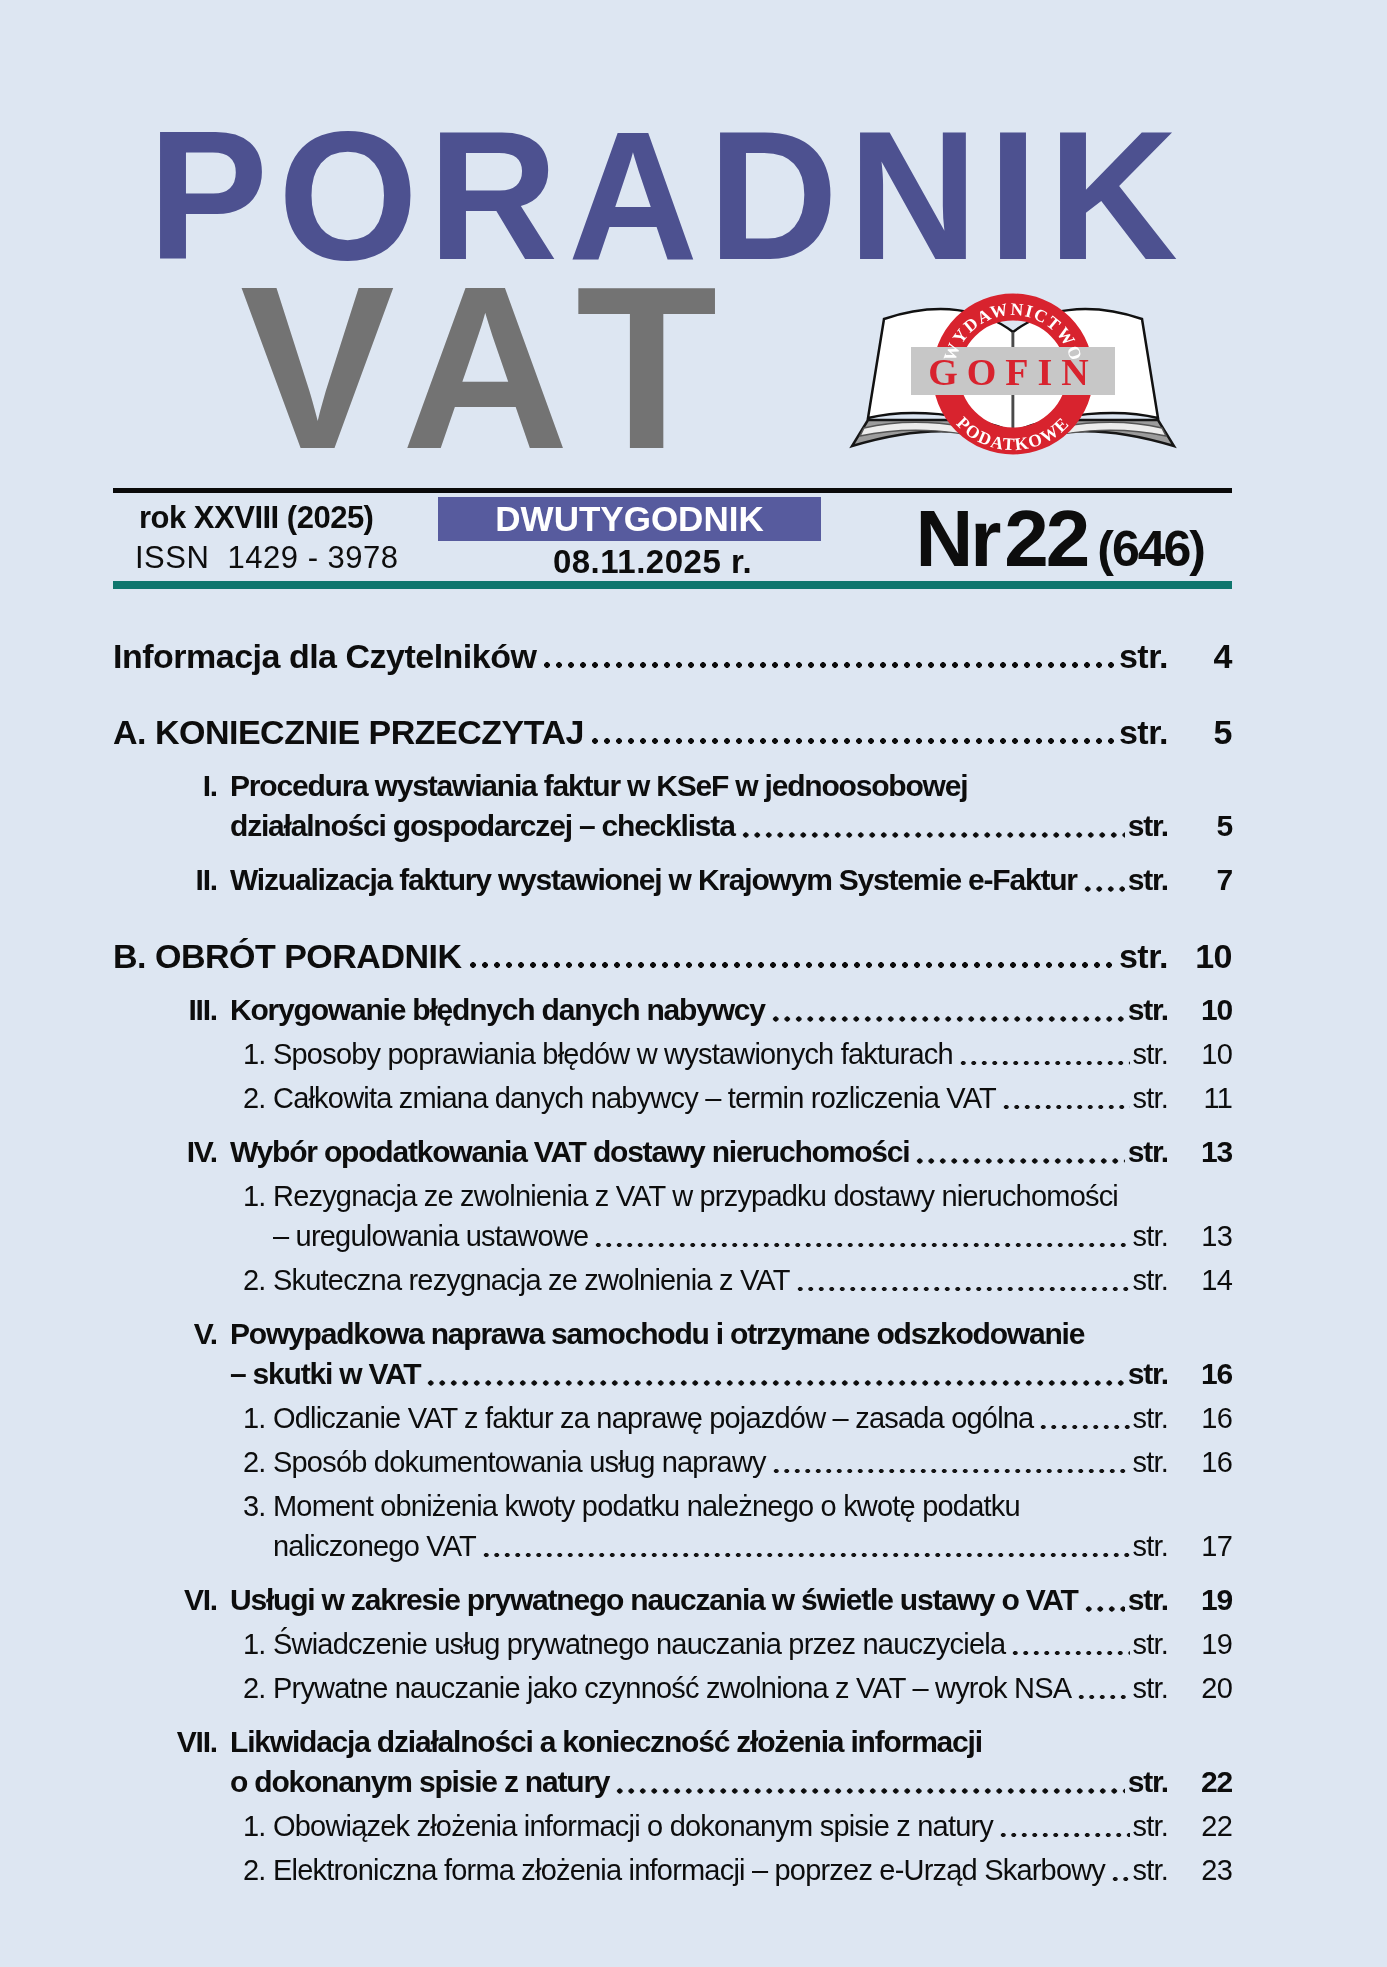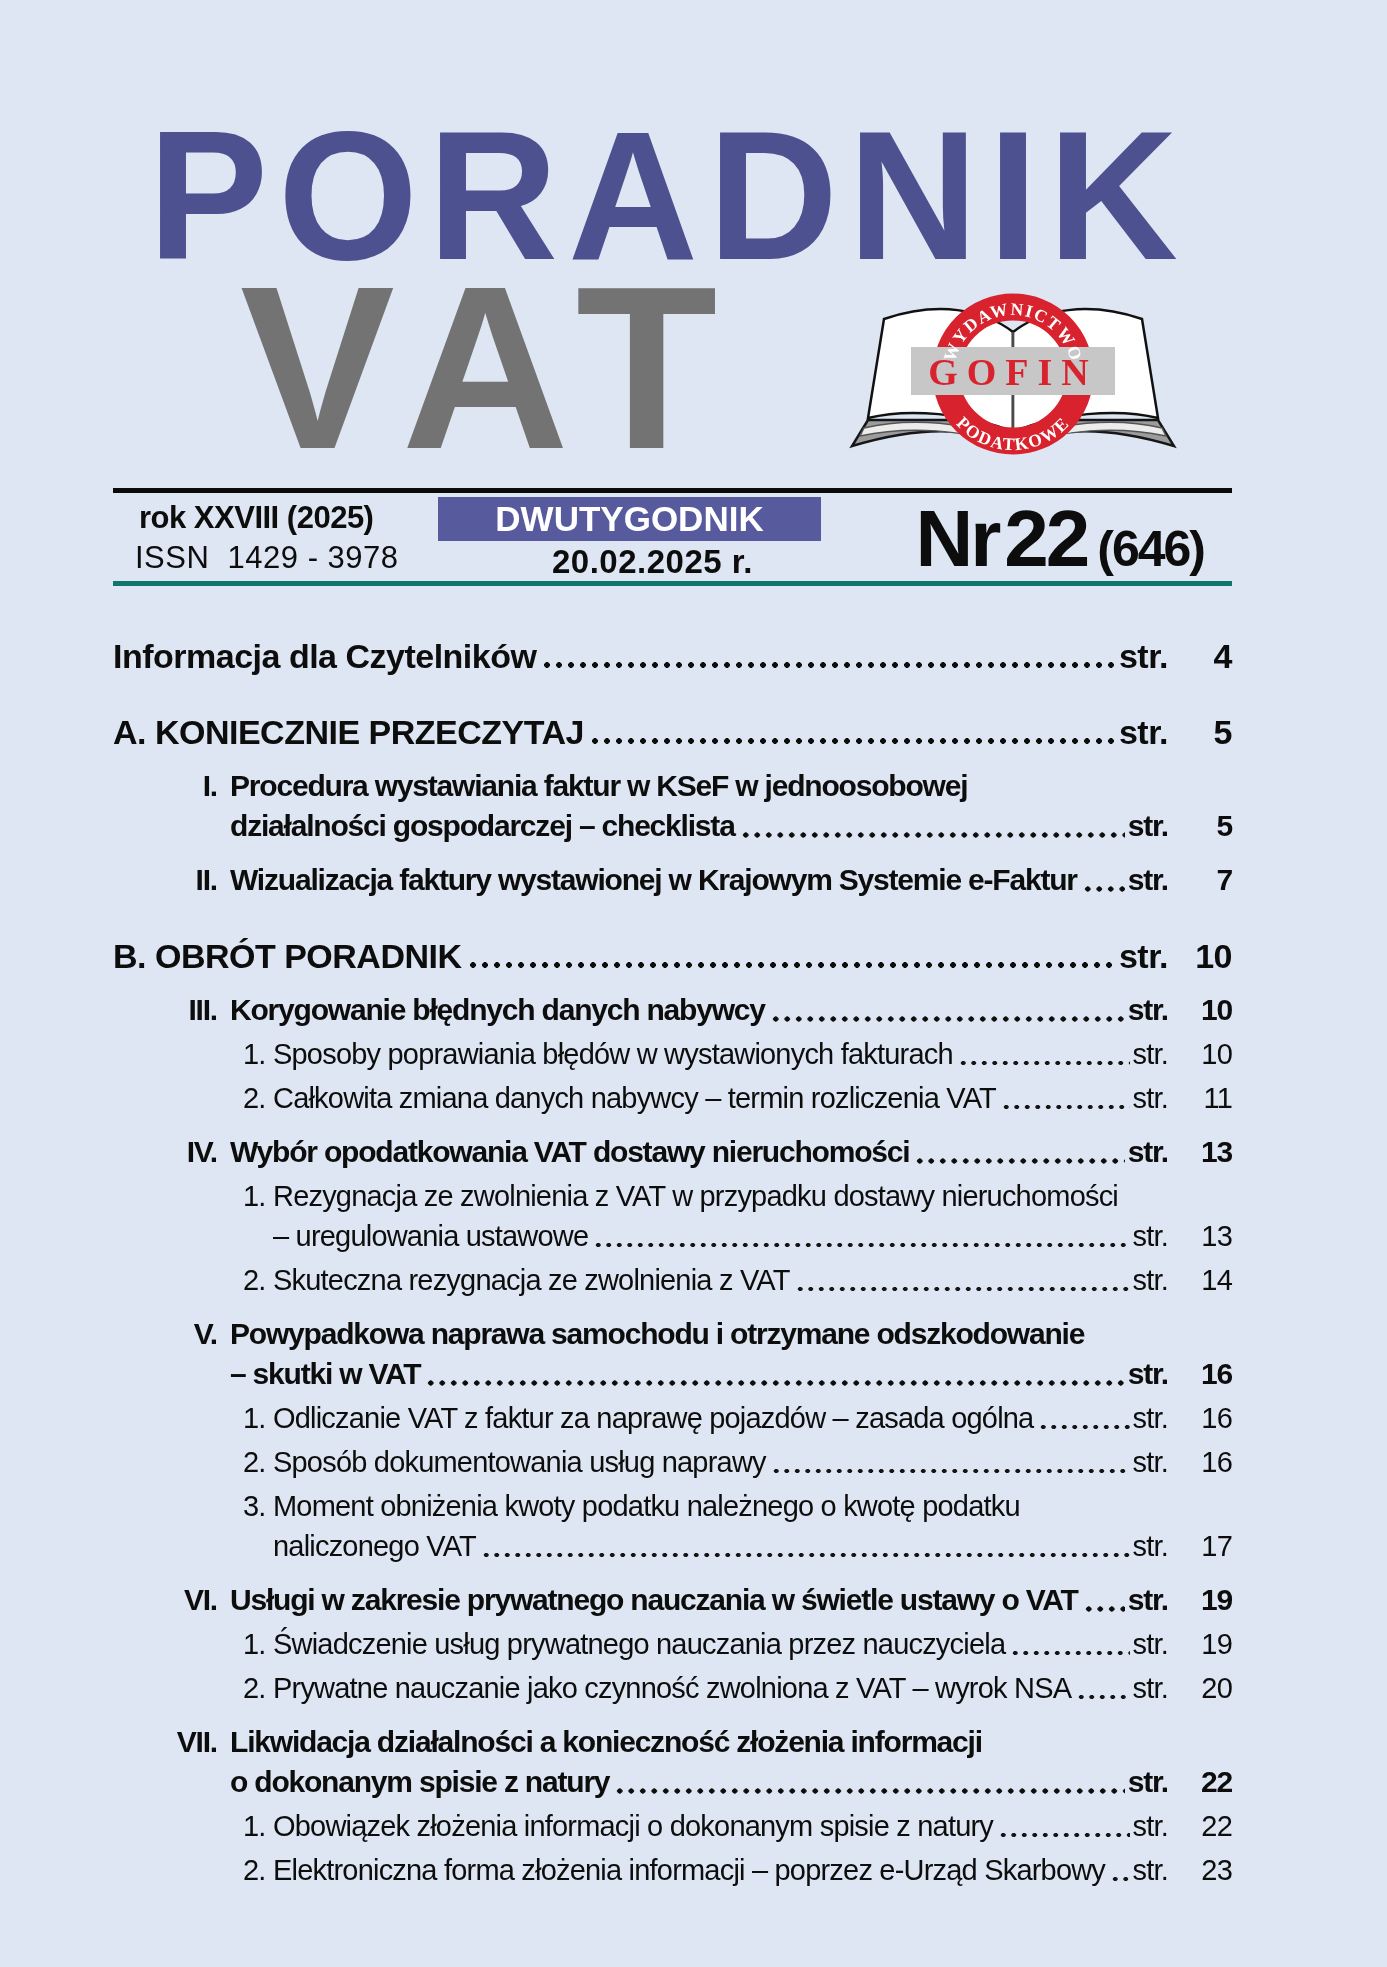--- a/index.html
+++ b/index.html
@@ -27,21 +27,21 @@
   .title-line2 {
     position:absolute; left:240px; top:252px;
     font-size:232px; line-height:1; font-weight:bold;
     letter-spacing:24px; color:#737373;
   }
   .logo { position:absolute; left:846px; top:286px; }
 
   
   .info-bar {
     position:absolute; top:488px; left:113px; width:1119px; height:88px;
-    border-top:5px solid #0a0a0a; border-bottom:5px solid #0f766e;
+    border-top:5px solid #0a0a0a; border-bottom:8px solid #0f766e;
   }
   .bar-year {
     position:absolute; left:26px; top:7px;
     font-size:31px; font-weight:bold; letter-spacing:-0.5px;
   }
   .bar-issn {
     position:absolute; left:22px; top:47px;
     font-size:31px; white-space:pre; letter-spacing:0.5px;
   }
   .bar-box {
@@ -121,21 +121,21 @@
         <textPath href="#arcBot" startOffset="50%">PODATKOWE</textPath>
       </text>
       <text x="167" y="99" font-size="38" font-weight="bold" fill="#d8232e" letter-spacing="9" font-family="Liberation Serif, DejaVu Serif, serif" text-anchor="middle">GOFIN</text>
     </svg>
   </div>
 
   <div class="info-bar">
     <div class="bar-year">rok XXVIII (2025)</div>
     <div class="bar-issn">ISSN  1429 - 3978</div>
     <div class="bar-box">DWUTYGODNIK</div>
-    <div class="bar-date">20.02.2025 r.</div>
+    <div class="bar-date">08.11.2025 r.</div>
     <div class="bar-issue">
       <span class="issue-nr">Nr</span>
       <span class="issue-num">22</span>
       <span class="issue-sub">(646)</span>
     </div>
   </div>
 
   <div class="toc">
       <div class="toc-row section first">
         <div class="body">

